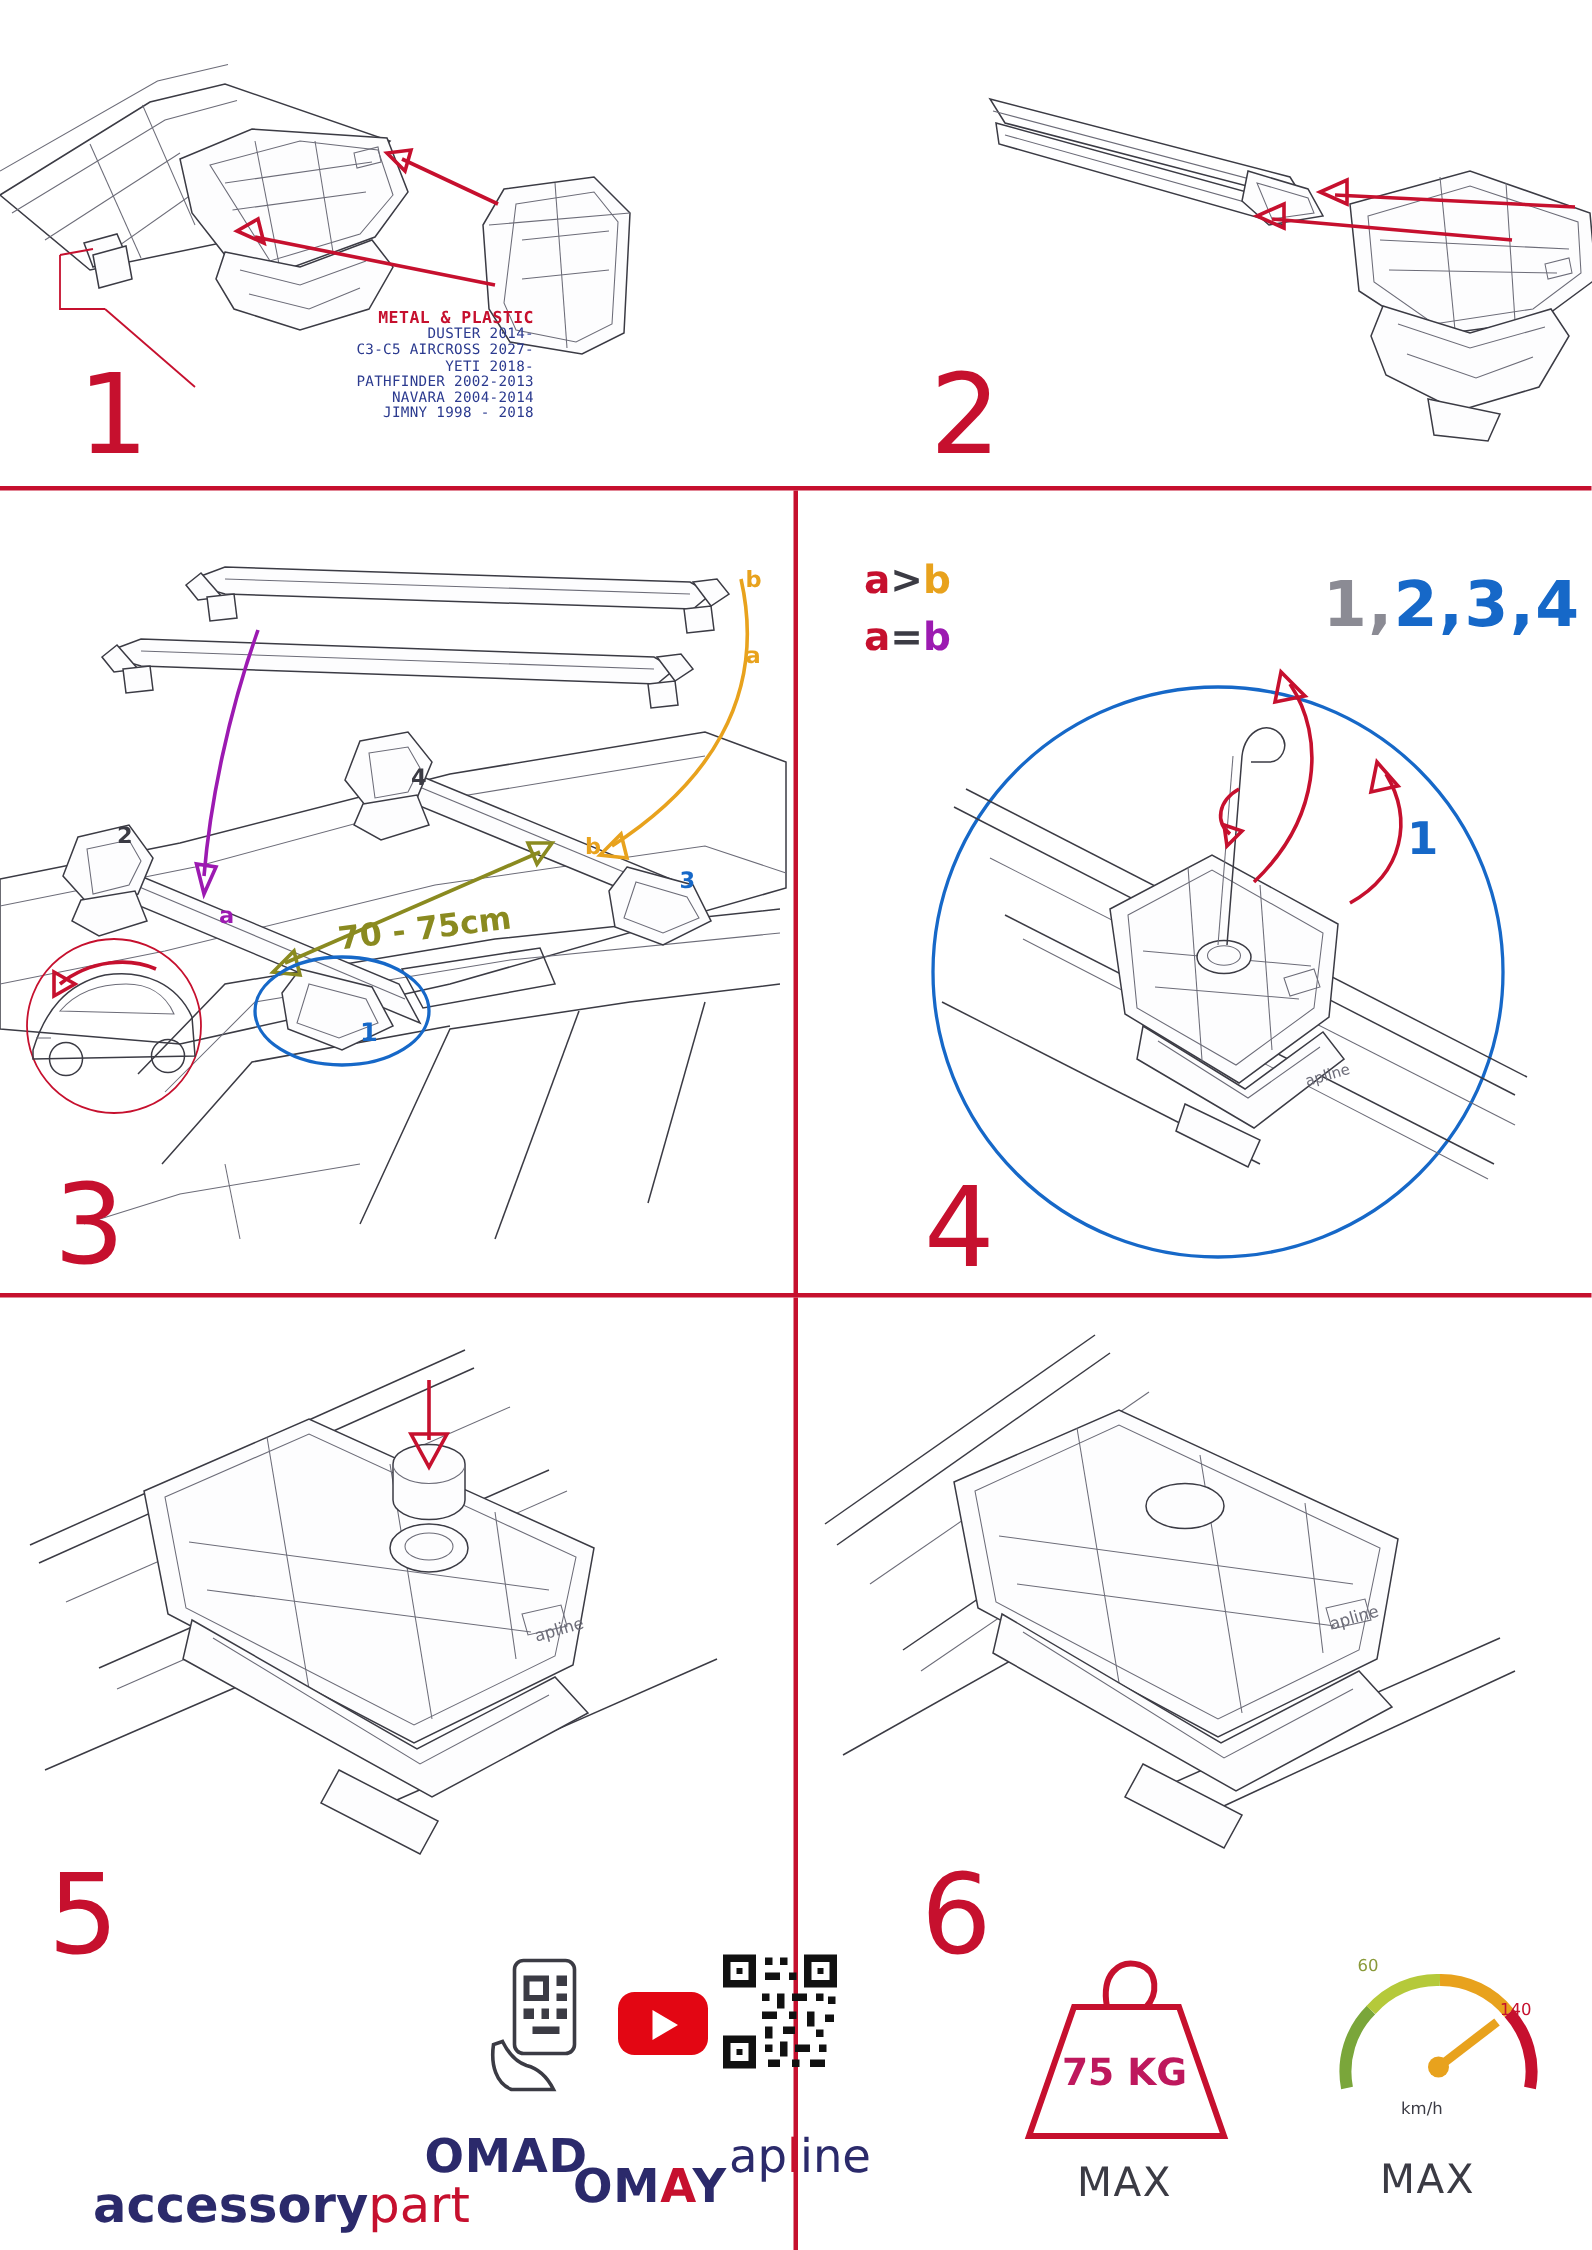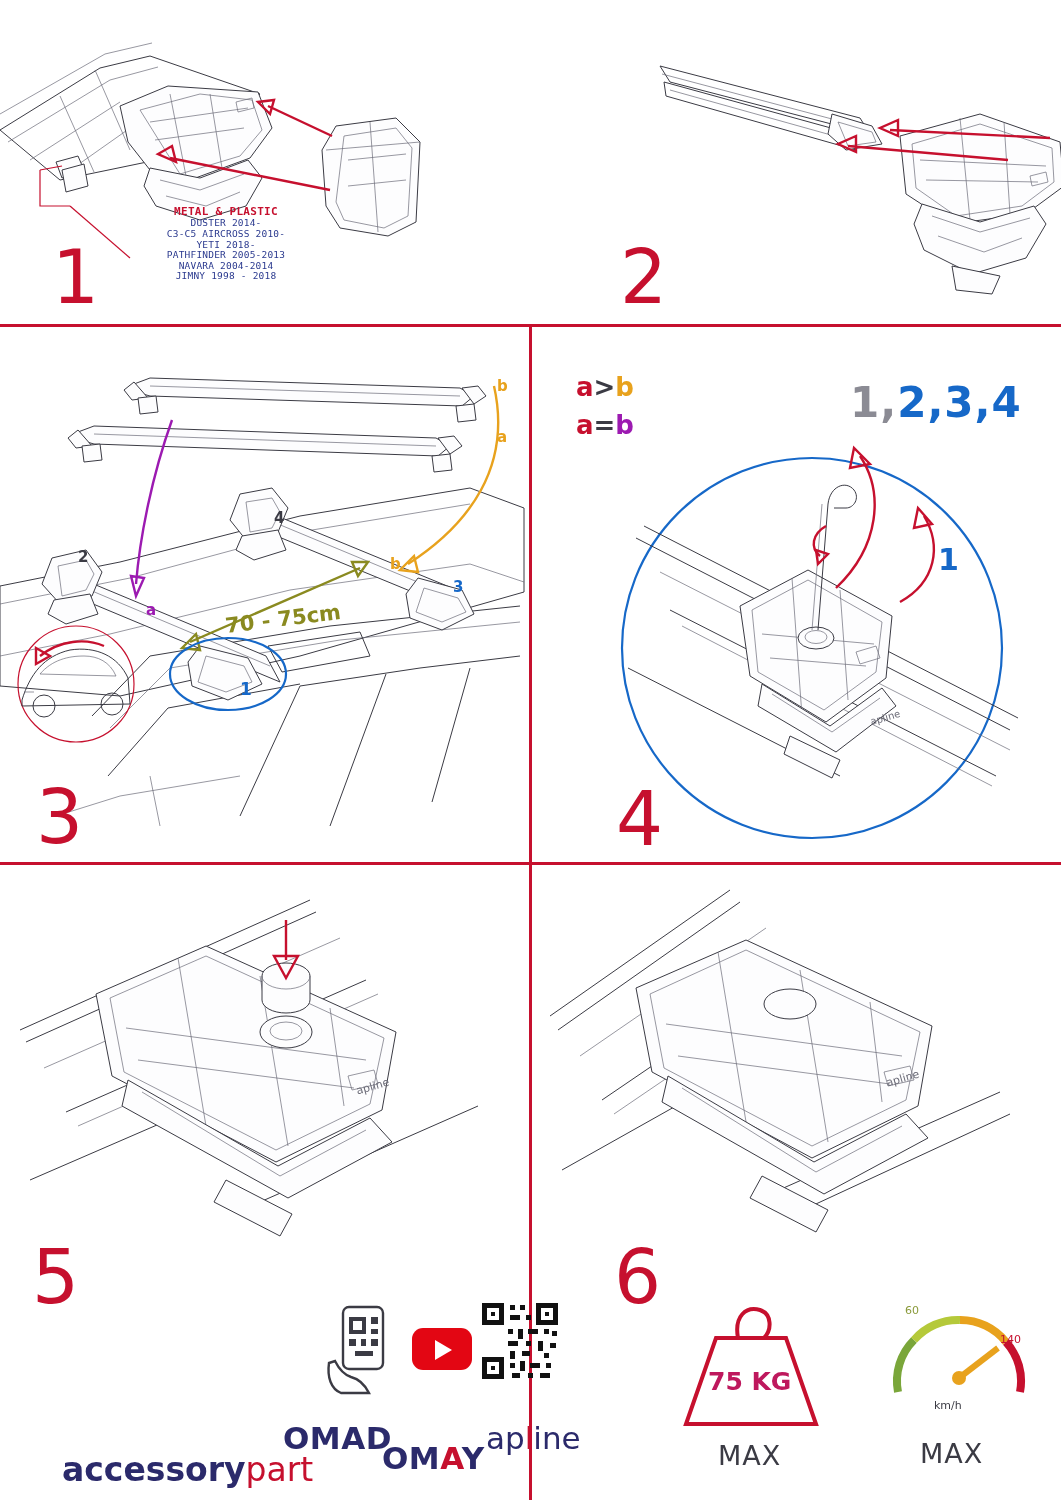--- a/index.html
+++ b/index.html
@@ -13,21 +13,21 @@
   svg{display:block;overflow:visible;}
   .ink{fill:none;stroke:#3b3b44;stroke-width:1;}
   .ink-thin{fill:none;stroke:#6c6c78;stroke-width:0.7;}
   .ink-fill{fill:#fdfdfe;stroke:#3b3b44;stroke-width:1;}
   .red{fill:none;stroke:#c6102e;stroke-width:2.4;}
   .redthin{fill:none;stroke:#c6102e;stroke-width:1.2;}
   .blue{fill:none;stroke:#1668c8;stroke-width:2.2;}
   .orange{fill:none;stroke:#e8a21d;stroke-width:2.4;}
   .purple{fill:none;stroke:#9c1ab1;stroke-width:2.4;}
   .olive{fill:none;stroke:#8a8a20;stroke-width:2.4;}
-  .metaltext{position:absolute;text-align:center;line-height:1.12;}
+  .metaltext{position:absolute;text-align:right;line-height:1.12;}
   .metaltitle{color:#c6102e;font-weight:bold;font-size:11px;letter-spacing:.3px;font-family:"DejaVu Sans Mono",monospace;}
   .metallist{color:#2b3a8f;font-weight:normal;font-size:9.5px;font-family:"DejaVu Sans Mono",monospace;letter-spacing:.2px;}
   .ab{position:absolute;font-family:"DejaVu Sans",sans-serif;font-weight:bold;font-size:26px;text-align:right;}
   .ab .a{color:#c6102e;}
   .ab .op{color:#3b3b44;}
   .ab .b{color:#e8a21d;}
   .ab .bp{color:#9c1ab1;}
   .seq{position:absolute;font-family:"DejaVu Sans",sans-serif;font-weight:bold;font-size:42px;letter-spacing:1px;}
   .seq .g{color:#8b8b94;}
   .seq .b{color:#1668c8;}
@@ -106,23 +106,23 @@
 
       <path class="redthin" d="M40 160 L40 196 L70 196"></path>
       <path class="redthin" d="M40 160 L62 156"></path>
       <path class="redthin" d="M70 196 L130 248"></path>
     </svg>
   </div>
 
   <div class="metaltext" style="left:96px;top:206px;width:260px;">
     <div class="metaltitle">METAL &amp; PLASTIC</div>
     <div class="metallist">DUSTER 2014-</div>
-    <div class="metallist">C3-C5 AIRCROSS 2010-</div>
+    <div class="metallist">C3-C5 AIRCROSS 2027-</div>
     <div class="metallist">YETI 2018-</div>
-    <div class="metallist">PATHFINDER 2005-2013</div>
+    <div class="metallist">PATHFINDER 2002-2013</div>
     <div class="metallist">NAVARA 2004-2014</div>
     <div class="metallist">JIMNY 1998 - 2018</div>
   </div>
 
   <div class="stepnum big" style="left:52px;top:240px;">1</div>
 
   <div class="panel" style="left:560px;top:18px;width:500px;height:290px;">
     <svg width="500" height="290" viewBox="0 0 500 290">
 
       <path class="ink" d="M100 48 L300 100 L310 116 L110 64 Z"></path>
@@ -281,21 +281,21 @@
 
       <path class="red" d="M360 172 C396 152 402 116 384 86"></path>
       <path class="red" d="M392 94 L378 78 L374 98 Z" fill="#c6102e" stroke="none"></path>
 
       <path class="ink-thin" d="M316 222 L336 216 L340 228 L320 234 Z"></path>
     </svg>
   </div>
 
   <div class="apl-on-part" style="left:870px;top:712px;">apline</div>
 
-  <div class="seq" style="left:850px;top:378px;">
+  <div class="seq" style="left:882px;top:378px;">
     <span class="g">1,</span><span class="b">2,3,4</span>
   </div>
   <div class="tag" style="left:938px;top:542px;font-size:30px;color:#1668c8;">1</div>
 
   <div class="stepnum big" style="left:616px;top:782px;">4</div>
 
   <div class="panel" style="left:10px;top:880px;width:510px;height:340px;">
     <svg width="510" height="340" viewBox="0 0 510 340">
       <path class="ink" d="M10 150 L300 20"></path>
       <path class="ink" d="M16 162 L306 32"></path>

